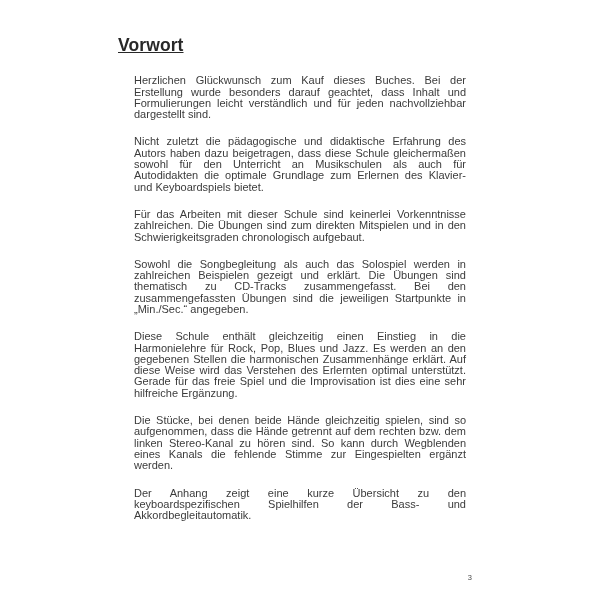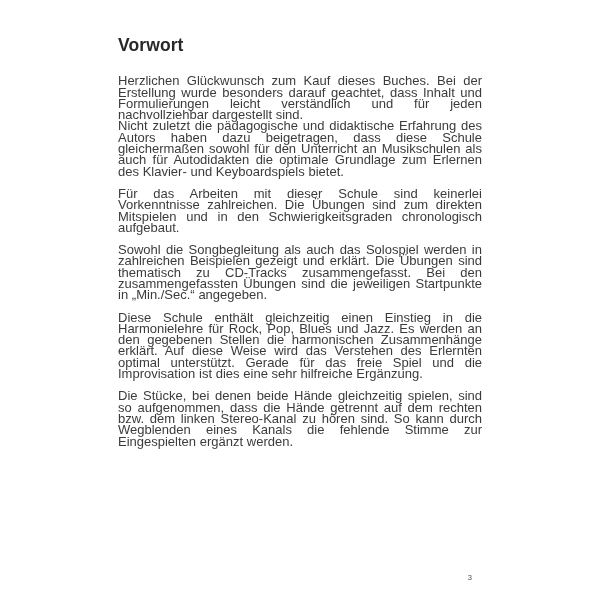--- a/index.html
+++ b/index.html
@@ -27,34 +27,35 @@
     top: 36px;
     width: 364px;
   }
   .page-title {
     font-size: 17.5px;
     font-weight: bold;
     color: #282828;
     letter-spacing: 0.1px;
     margin: 0 0 20px 0;
     line-height: 1.1;
+    text-decoration: underline;
   }
   .body-block {
     margin: 0 0 11px 0;
   }
   .body-block:last-child {
     margin-bottom: 0;
   }
   .para {
-    font-size: 13px;
+    font-size: 11px;
     line-height: 11.3px;
     color: #3b3b3b;
     text-align: justify;
     text-justify: inter-word;
-    margin: 0;
+    margin: 16px;
     hyphens: manual;
     word-spacing: 0.1px;
   }
   .para + .para {
     margin-top: 0;
   }
   .page-number {
     position: absolute;
     left: 0;
     top: 572px;
@@ -89,20 +90,21 @@
 
     <div class="body-block">
       <p class="para">Diese Schule enthält gleichzeitig einen Einstieg in die Harmonielehre für Rock, Pop, Blues und Jazz. Es werden an den gegebenen Stellen die harmonischen Zusammenhänge erklärt. Auf diese Weise wird das Verstehen des Erlernten optimal unterstützt. Gerade für das freie Spiel und die Improvisation ist dies eine sehr hilfreiche Ergänzung.</p>
     </div>
 
     <div class="body-block">
       <p class="para">Die Stücke, bei denen beide Hände gleichzeitig spielen, sind so aufgenommen, dass die Hände getrennt auf dem rechten bzw. dem linken Stereo-Kanal zu hören sind. So kann durch Wegblenden eines Kanals die fehlende Stimme zur Eingespielten ergänzt werden.</p>
     </div>
 
     <div class="body-block">
+      <p class="para">Der Anhang zeigt eine kurze Übersicht zu den keyboardspezifischen Spielhilfen der Bass- und Akkordbegleitautomatik.</p>
     </div>
 
 
   </div>
 
   <div class="page-number">3</div>
 
 </div>
 
 </body></html>

